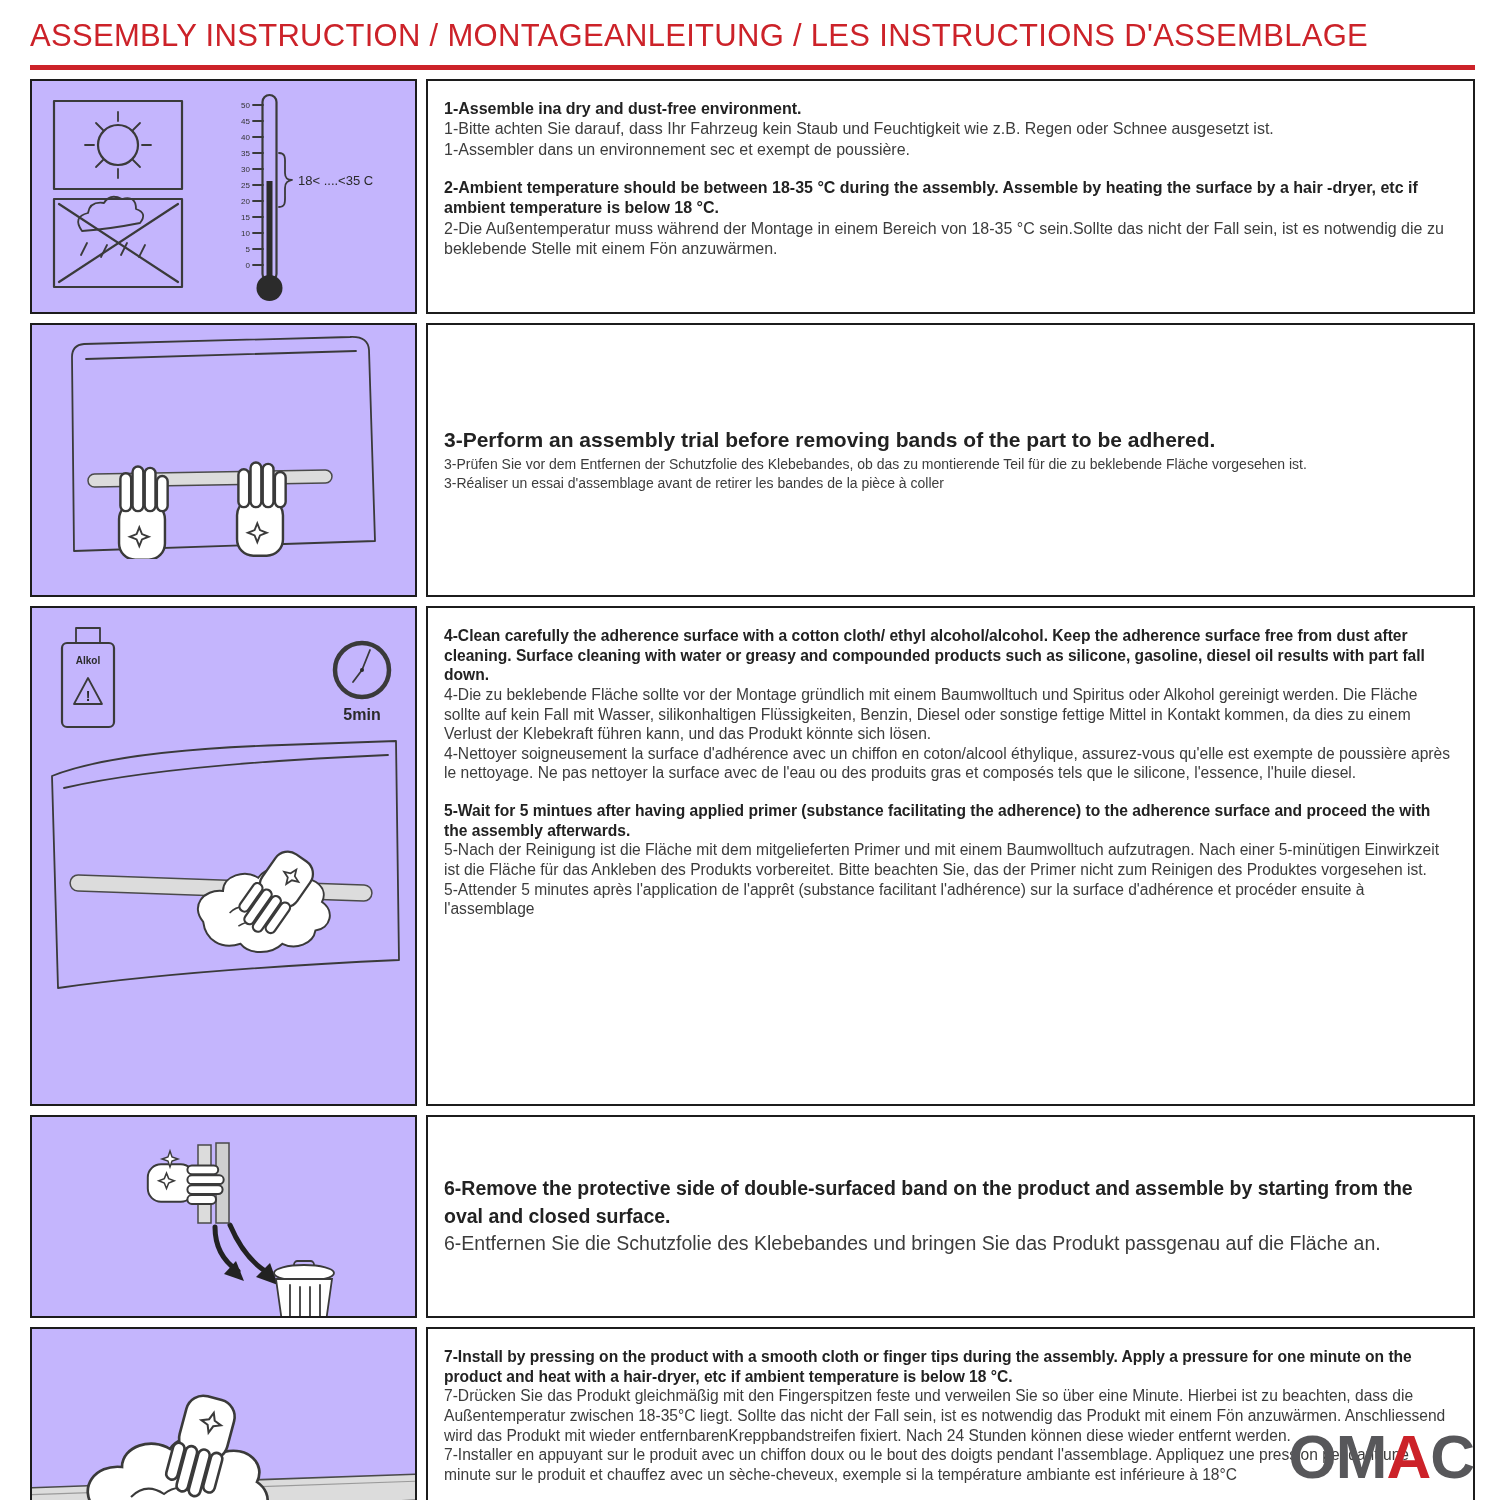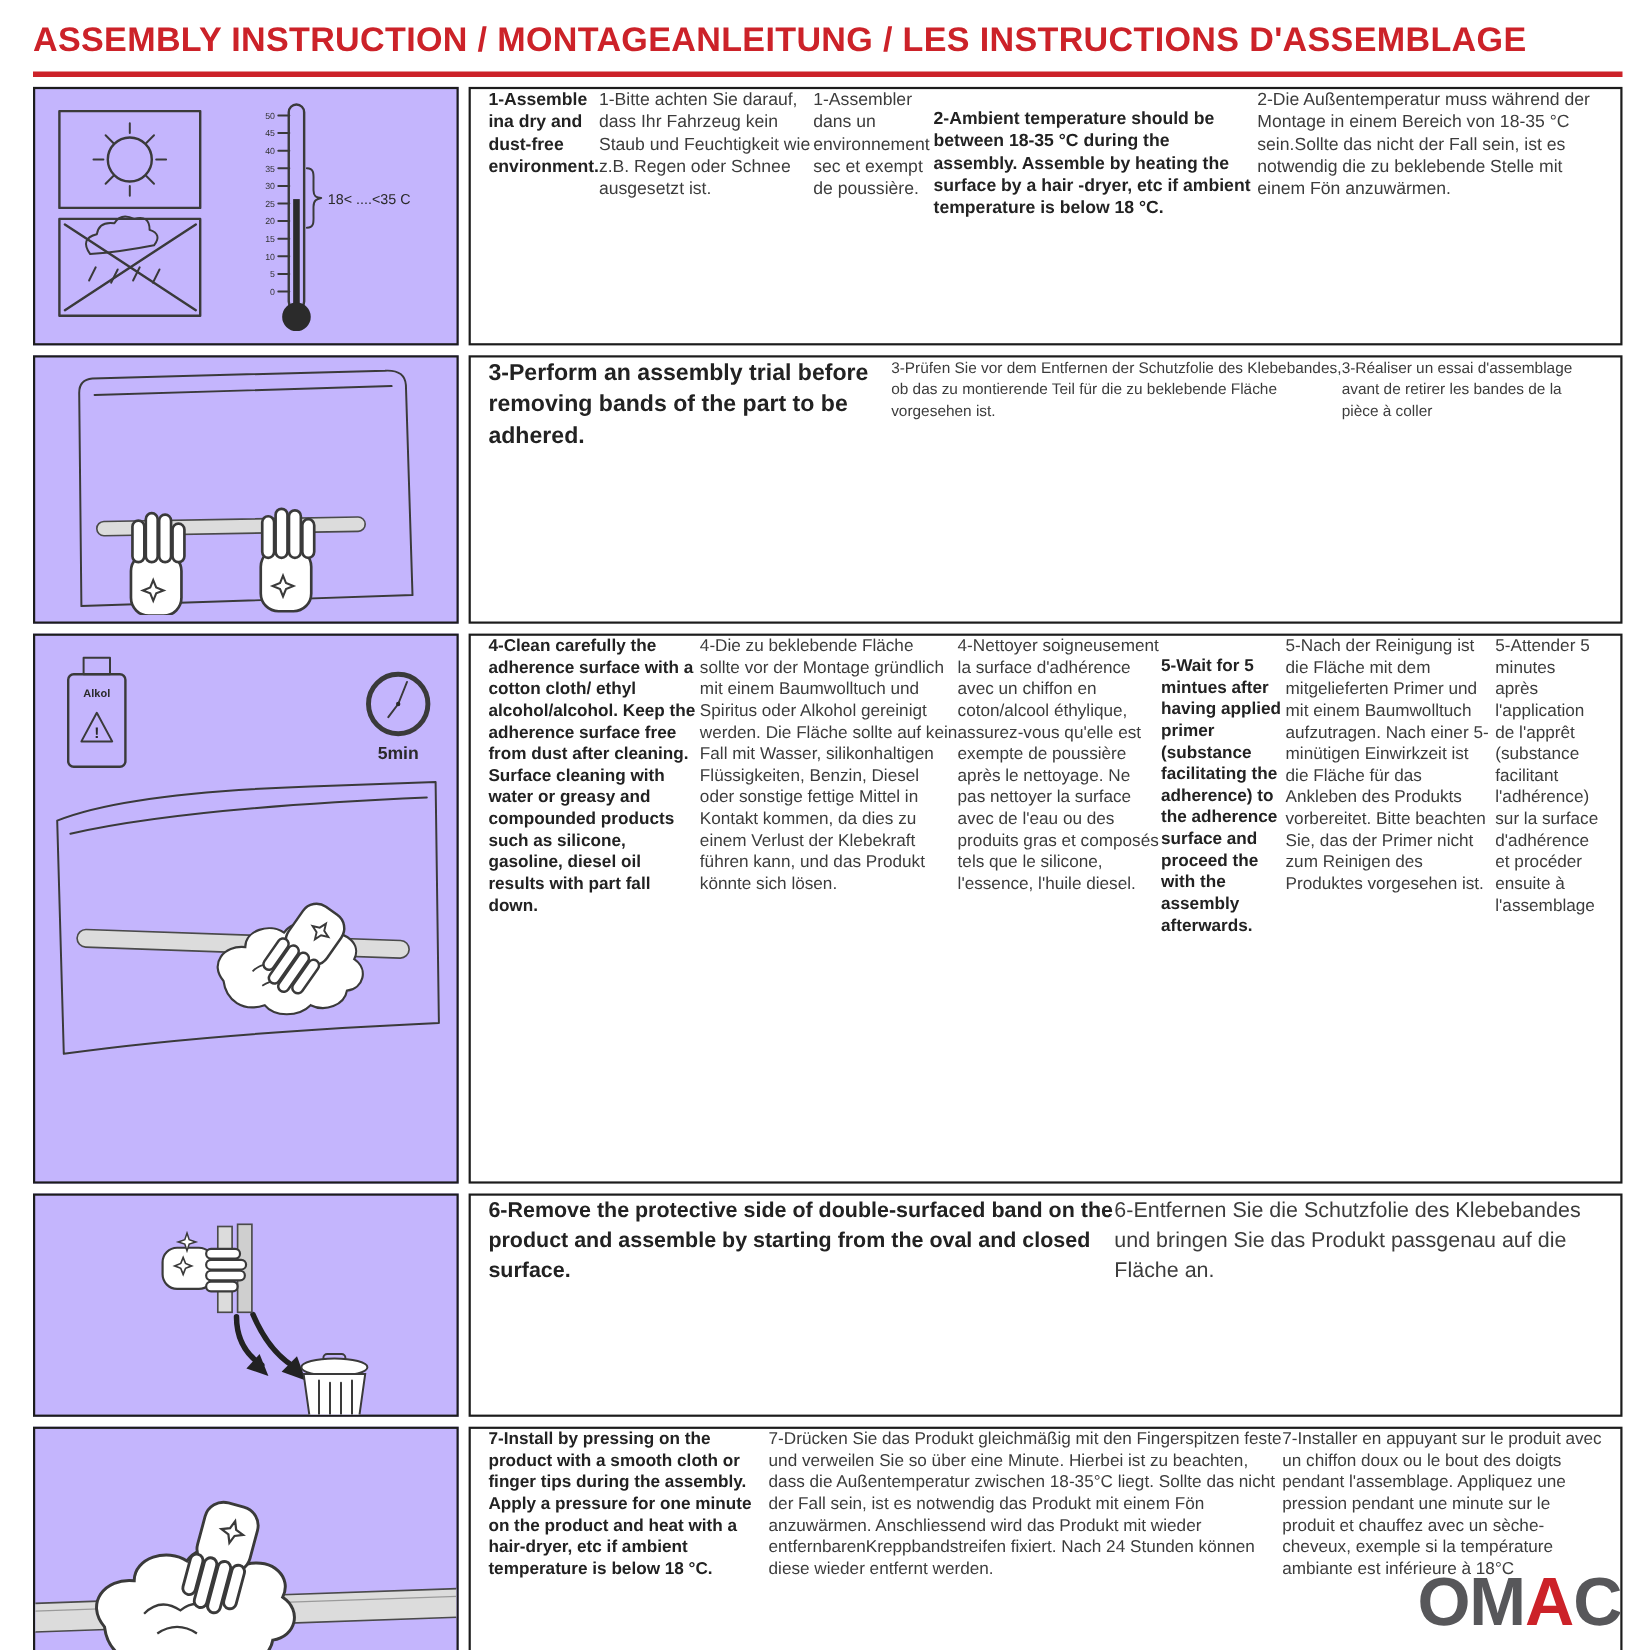--- a/index.html
+++ b/index.html
@@ -10,45 +10,45 @@
     font-family:"Liberation Sans", sans-serif;
     color:#3c3c3c;
     position:relative;
     overflow:hidden;
   }
   .page { padding:12px 25px 0 30px; }
 
   .title {
     color:#cc2229;
     font-size:31px;
-    font-weight:700;
+    font-weight:400;
     letter-spacing:0.3px;
     margin:6px 0 0 0;
     padding-bottom:11px;
     border-bottom:5px solid #cc2229;
   }
 
   .row { display:flex; gap:9px; margin-top:9px; }
   .imgbox {
     width:387px; flex:none;
     border:2px solid #1c1c1c;
     background:#c4b5fd;
     overflow:hidden;
   }
   .textbox {
     flex:1;
     border:2px solid #1c1c1c;
-    padding:0 16px;
-    display:flex; flex-direction:row;
+    padding:18px 16px;
+    display:flex; flex-direction:column;
     background:#fff;
   }
   .tb-center { justify-content:center; }
 
   .r1 .imgbox,.r1 .textbox { height:235px; }
-  .r2 .imgbox,.r2 .textbox { height:244px; }
+  .r2 .imgbox,.r2 .textbox { height:274px; }
   .r3 .imgbox,.r3 .textbox { height:500px; }
   .r4 .imgbox,.r4 .textbox { height:203px; }
   .r5 .imgbox,.r5 .textbox { height:255px; }
 
   p { margin:0; }
   .b { font-weight:bold; color:#222; }
   .gap { margin-top:18px; }
 
   .t16 p { font-size:16px;   line-height:1.27; }
   .t15 p { font-size:15.6px; line-height:1.26; }

